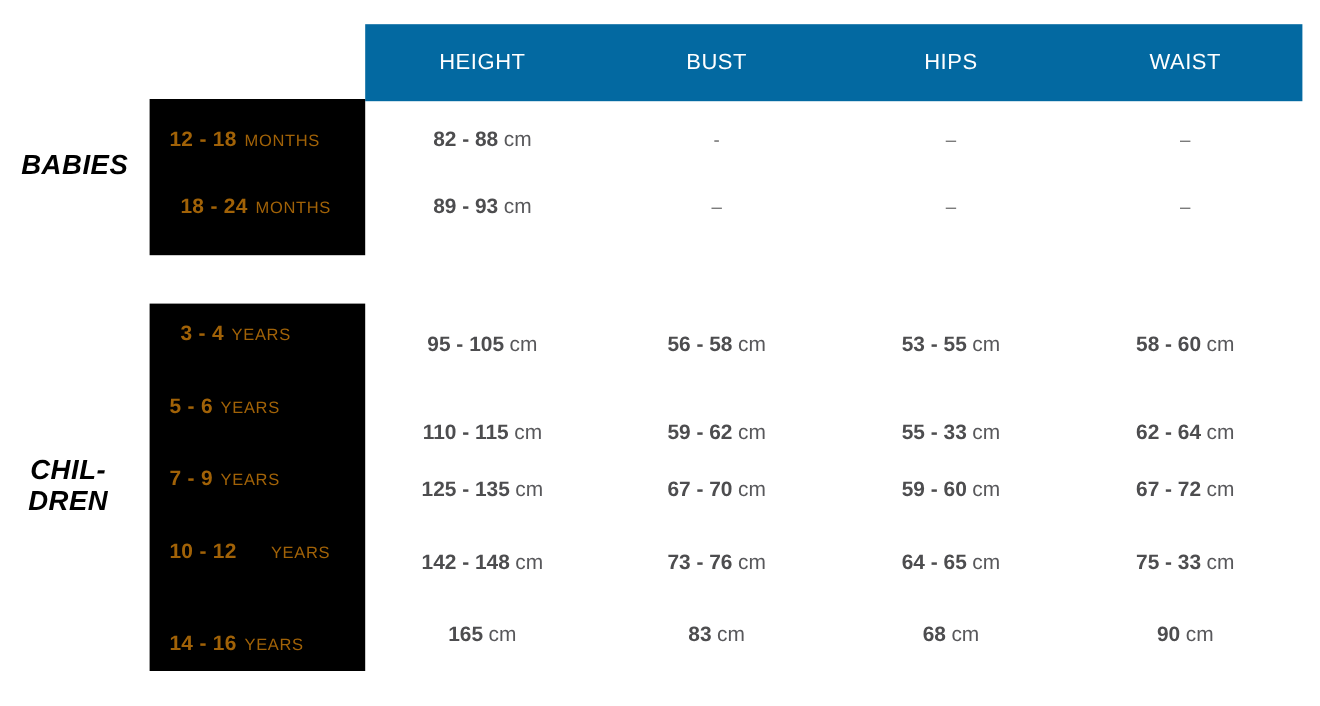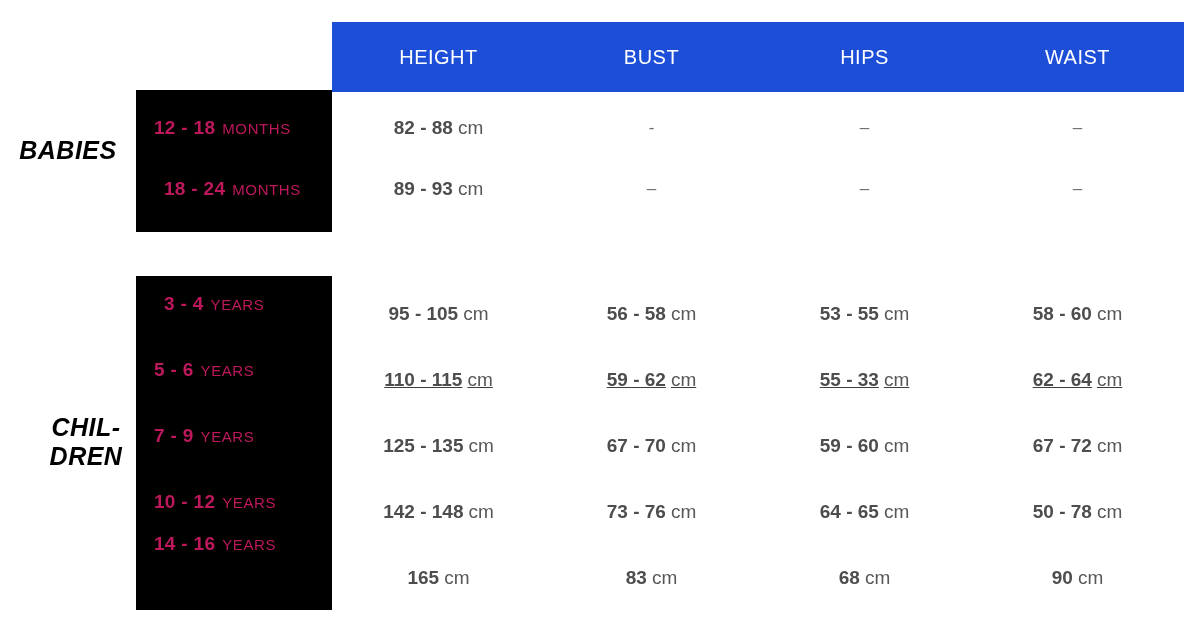--- a/index.html
+++ b/index.html
@@ -23,21 +23,21 @@
     height: 642px;
   }
 
   
   .header-bar {
     position: absolute;
     left: 332px;
     top: 22px;
     width: 852px;
     height: 70px;
-    background: #1d4ed8;
+    background: #0369a1;
     display: flex;
     align-items: center;
   }
   .header-cell {
     flex: 1 1 0;
     text-align: center;
     color: #ffffff;
     font-size: 20px;
     font-weight: 400;
     letter-spacing: 0.5px;
@@ -48,42 +48,42 @@
     position: absolute;
     font-style: italic;
     font-weight: bold;
     color: #000000;
     font-size: 25px;
     text-align: center;
     line-height: 1.15;
     letter-spacing: 0.5px;
   }
   #group-babies { left: 0px; top: 136px; width: 136px; font-style: italic; }
-  #group-children { left: 0px; top: 413px; width: 124px; padding-left: 24px; }
+  #group-children { left: 0px; top: 413px; width: 124px; }
 
   
   .label-col {
     position: absolute;
     left: 136px;
     width: 196px;
     background: #000000;
   }
   #babies-label-col { top: 90px; height: 142px; }
   #children-label-col { top: 276px; height: 334px; }
 
   .label-row {
     position: absolute;
     left: 136px;
     width: 187px;
     height: 44px;
     display: flex;
     align-items: center;
     padding-left: 18px;
     box-sizing: border-box;
-    color: #be185d;
+    color: #a16207;
     white-space: nowrap;
   }
   .label-row .num {
     font-size: 19px;
     font-weight: bold;
     letter-spacing: 0.3px;
   }
   .label-row .unit {
     font-size: 15px;
     font-weight: normal;
@@ -180,45 +180,45 @@
     <span class="unit">YEARS</span>
   </div>
   <div class="label-row" style="top:348px;">
     <span class="num">5 - 6</span>
     <span class="unit">YEARS</span>
   </div>
   <div class="label-row" style="top:414px;">
     <span class="num">7 - 9</span>
     <span class="unit">YEARS</span>
   </div>
-  <div class="label-row" style="top:480px;">
+  <div class="label-row" style="top:480px;gap:24px;">
     <span class="num">10 - 12</span>
     <span class="unit">YEARS</span>
   </div>
-  <div class="label-row" style="top:522px;">
+  <div class="label-row" style="top:564px;">
     <span class="num">14 - 16</span>
     <span class="unit">YEARS</span>
   </div>
 
   <div class="data-row" style="top:292px;">
     <div class="data-cell">
       <span class="val">95 - 105</span><span class="unit">cm</span>
     </div>
     <div class="data-cell">
       <span class="val">56 - 58</span><span class="unit">cm</span>
     </div>
     <div class="data-cell">
       <span class="val">53 - 55</span><span class="unit">cm</span>
     </div>
     <div class="data-cell">
       <span class="val">58 - 60</span><span class="unit">cm</span>
     </div>
   </div>
 
-  <div class="data-row" style="top:358px;text-decoration:underline;">
+  <div class="data-row" style="top:372px;">
     <div class="data-cell">
       <span class="val">110 - 115</span><span class="unit">cm</span>
     </div>
     <div class="data-cell">
       <span class="val">59 - 62</span><span class="unit">cm</span>
     </div>
     <div class="data-cell">
       <span class="val">55 - 33</span><span class="unit">cm</span>
     </div>
     <div class="data-cell">
@@ -245,21 +245,21 @@
     <div class="data-cell">
       <span class="val">142 - 148</span><span class="unit">cm</span>
     </div>
     <div class="data-cell">
       <span class="val">73 - 76</span><span class="unit">cm</span>
     </div>
     <div class="data-cell">
       <span class="val">64 - 65</span><span class="unit">cm</span>
     </div>
     <div class="data-cell">
-      <span class="val">50 - 78</span><span class="unit">cm</span>
+      <span class="val">75 - 33</span><span class="unit">cm</span>
     </div>
   </div>
 
   <div class="data-row" style="top:556px;">
     <div class="data-cell single">
       <span class="val">165</span><span class="unit">cm</span>
     </div>
     <div class="data-cell single">
       <span class="val">83</span><span class="unit">cm</span>
     </div>

